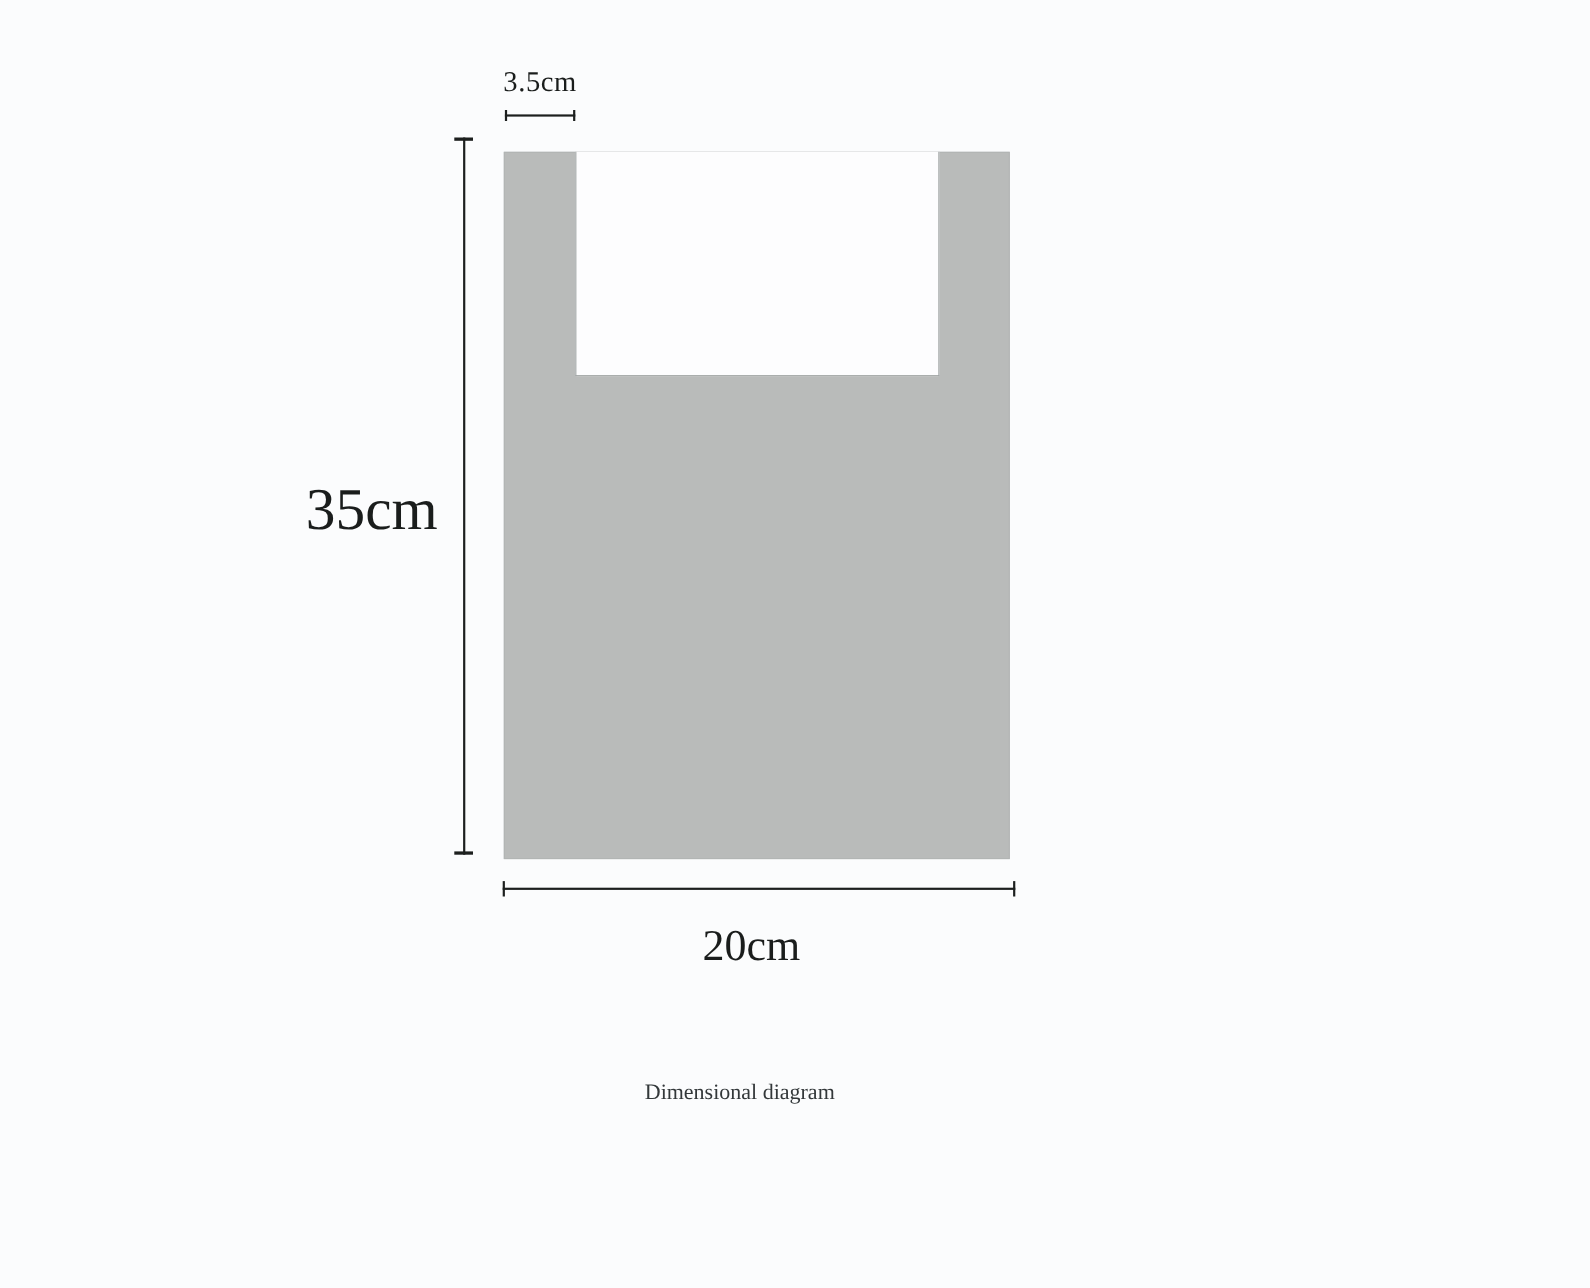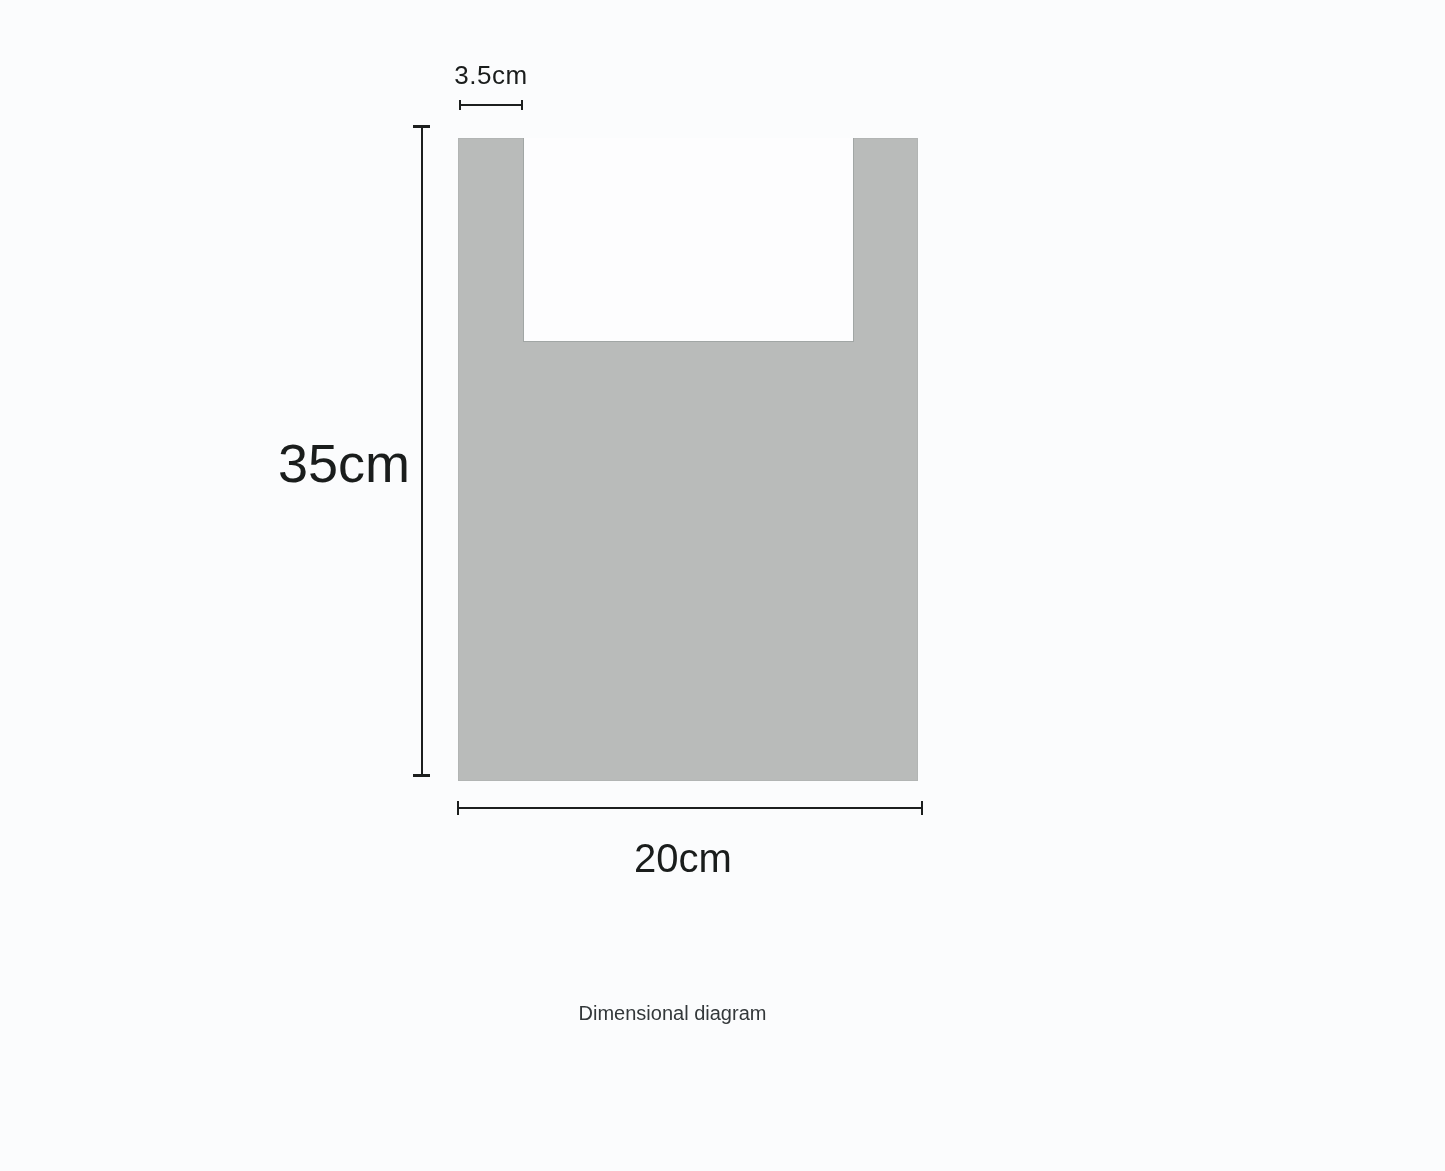--- a/index.html
+++ b/index.html
@@ -5,21 +5,21 @@
   :root{
     --bg:#fbfcfd;
     --bag:#b9bbba;
     --notch:#fdfdfe;
     --notch-border:#a1a6a5;
     --line:#1c1f1e;
     --label:#1a1d1c;
     --title:#33383a;
     --note:#252729;
   }
-  *{margin:0;padding:0;box-sizing:border-box;}
+  *{margin:0;padding:0;box-sizing:border-box;font-family:Liberation Serif, serif;}
   html,body{background:var(--bg);}
   body{
     font-family:"Liberation Sans", sans-serif;
     color:var(--label);
   }
   .canvas{
     position:relative;
     width:1445px;
     height:1171px;
     background:var(--bg);
@@ -105,21 +105,20 @@
   }
 
   
   .caption-title{
     position:absolute;
     left:0; top:982px;
     width:1345px;
     text-align:center;
     font-size:20px;
     color:var(--title);
-    margin-top:20px;
   }
   .caption-note{
     position:absolute;
     left:0; top:1040px;
     width:1380px;
     text-align:center;
     font-size:17.5px;
     letter-spacing:-0.2px;
     color:var(--note);
   }

